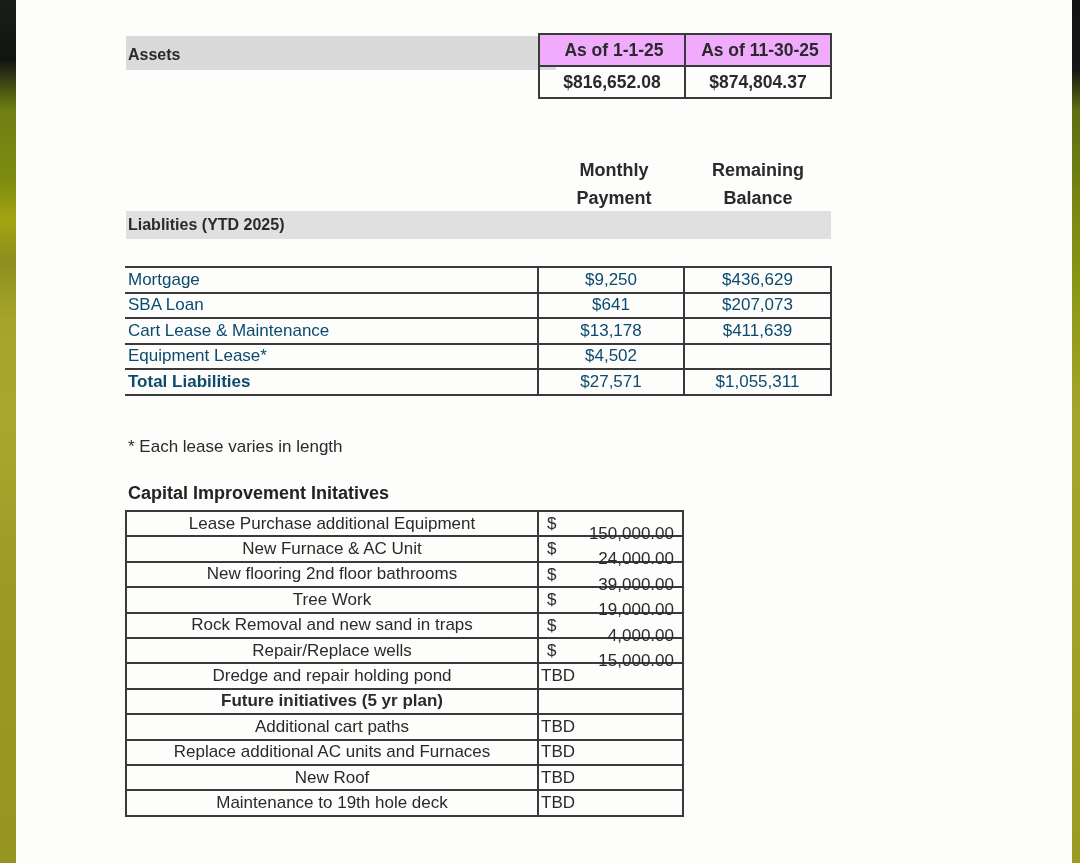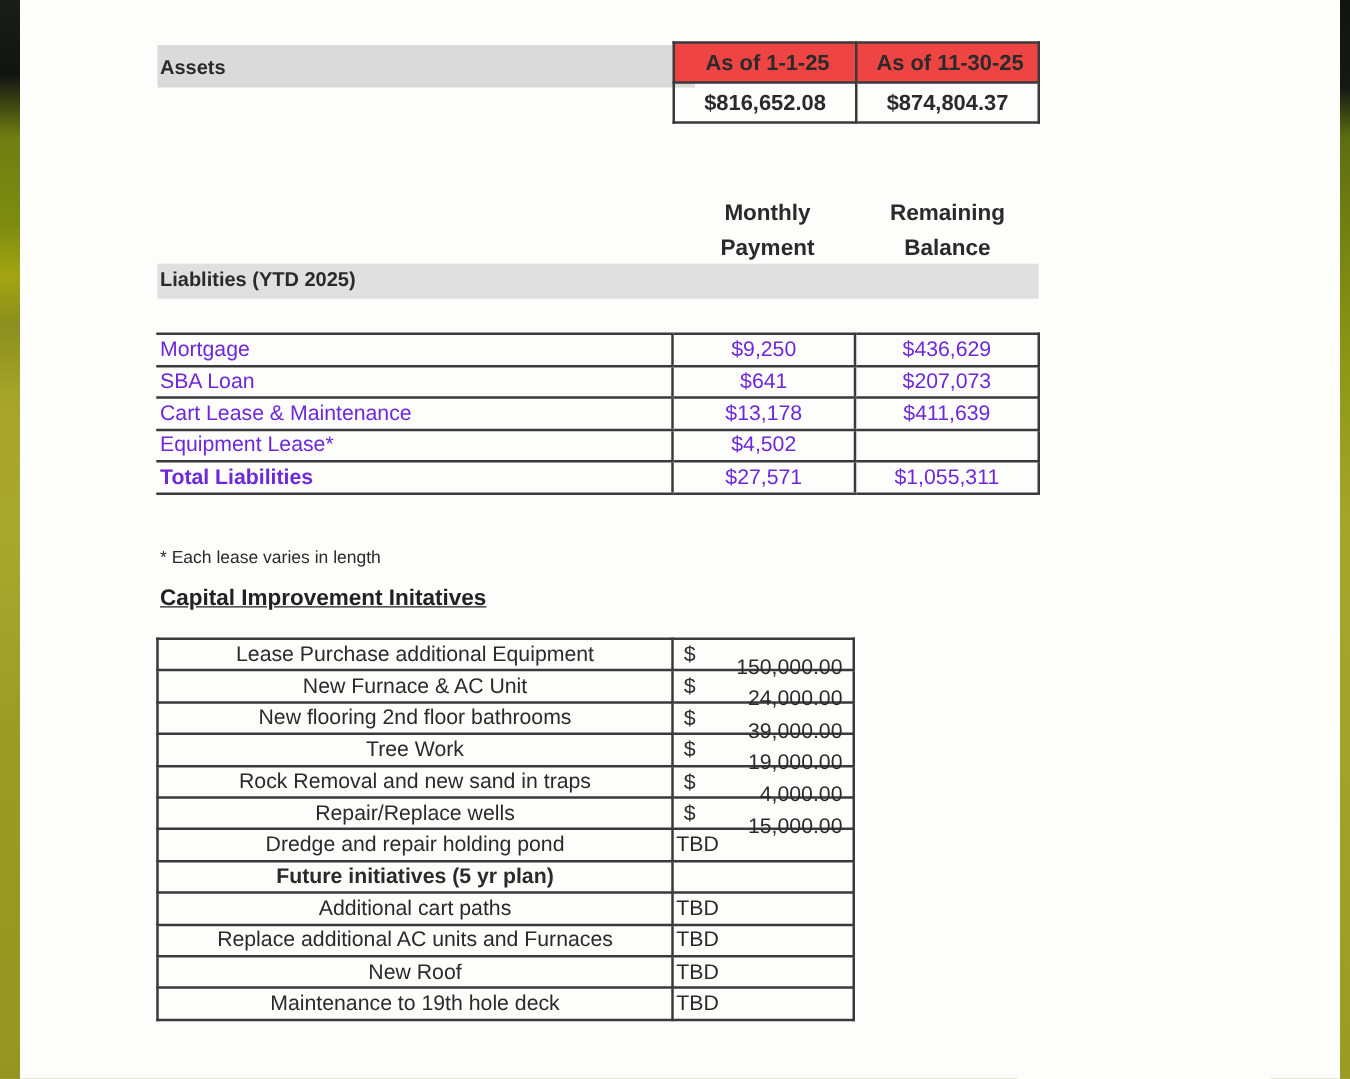--- a/index.html
+++ b/index.html
@@ -26,35 +26,35 @@
   
   .bar { background: #dadada; }
   .bar-label { font-weight: bold; font-size: 16px; color: #2a2a2a; }
 
   
   table { border-collapse: collapse; }
   .assets-table td {
     border: 2px solid #3a3a3a; font-weight: bold; font-size: 17.5px;
     text-align: center; height: 30px; padding: 0 6px; color: #2a2a2a;
   }
-  .assets-table tr.hdr td { background: #ef4444; padding-left: 10px; }
+  .assets-table tr.hdr td { background: #f0abfc; padding-left: 10px; }
 
   .colhdr { font-weight: bold; font-size: 18px; text-align: center; line-height: 28px; color: #2a2a2a; }
 
   
   .liab-table td {
     border-top: 2px solid #3a3a3a; border-bottom: 2px solid #3a3a3a;
-    font-size: 17px; height: 23.5px; padding: 0 3px; color: #6d28d9;
+    font-size: 17px; height: 23.5px; padding: 0 3px; color: #0c4a6e;
   }
   .liab-table td.name { width: 406px; text-align: left; }
   .liab-table td.pay { width: 138px; text-align: center; border-left: 2px solid #3a3a3a; }
   .liab-table td.bal { width: 139px; text-align: center; border-left: 2px solid #3a3a3a; border-right: 2px solid #3a3a3a; }
   .liab-table tr.total td.name { font-weight: bold; }
 
-  .footnote { font-size: 14px; color: #2a2a2a; }
+  .footnote { font-size: 17px; color: #2a2a2a; }
   .cap-title { font-weight: bold; font-size: 18px; color: #222; }
 
   
   .cap-table td {
     border: 2px solid #3a3a3a; font-size: 17px; height: 23.4px; padding: 0 2px; color: #2a2a2a;
   }
   .cap-table td.name { width: 406px; text-align: center; }
   .cap-table td.amt { width: 139px; position: relative; }
   .cap-table tr.subhdr td.name { font-weight: bold; }
   .cur { position: absolute; left: 8px; top: 2px; }
@@ -122,21 +122,21 @@
         <tr class="total">
           <td class="name">Total Liabilities</td>
           <td class="pay">$27,571</td>
           <td class="bal">$1,055,311</td>
         </tr>
       </tbody>
   </table>
 
   <div class="abs footnote" style="left:112px; top:437px;">* Each lease varies in length</div>
 
-  <div class="abs cap-title" style="left:112px; top:468px;text-decoration:underline;">Capital Improvement Initatives</div>
+  <div class="abs cap-title" style="left:112px; top:483px;">Capital Improvement Initatives</div>
 
   <table class="abs cap-table" style="left:109px; top:510px;">
     <tbody id="cap-body">
         <tr>
           <td class="name">Lease Purchase additional Equipment</td>
           <td class="amt">
             <span class="cur">$</span>
             <span class="num">150,000.00</span>
           </td>
         </tr>

